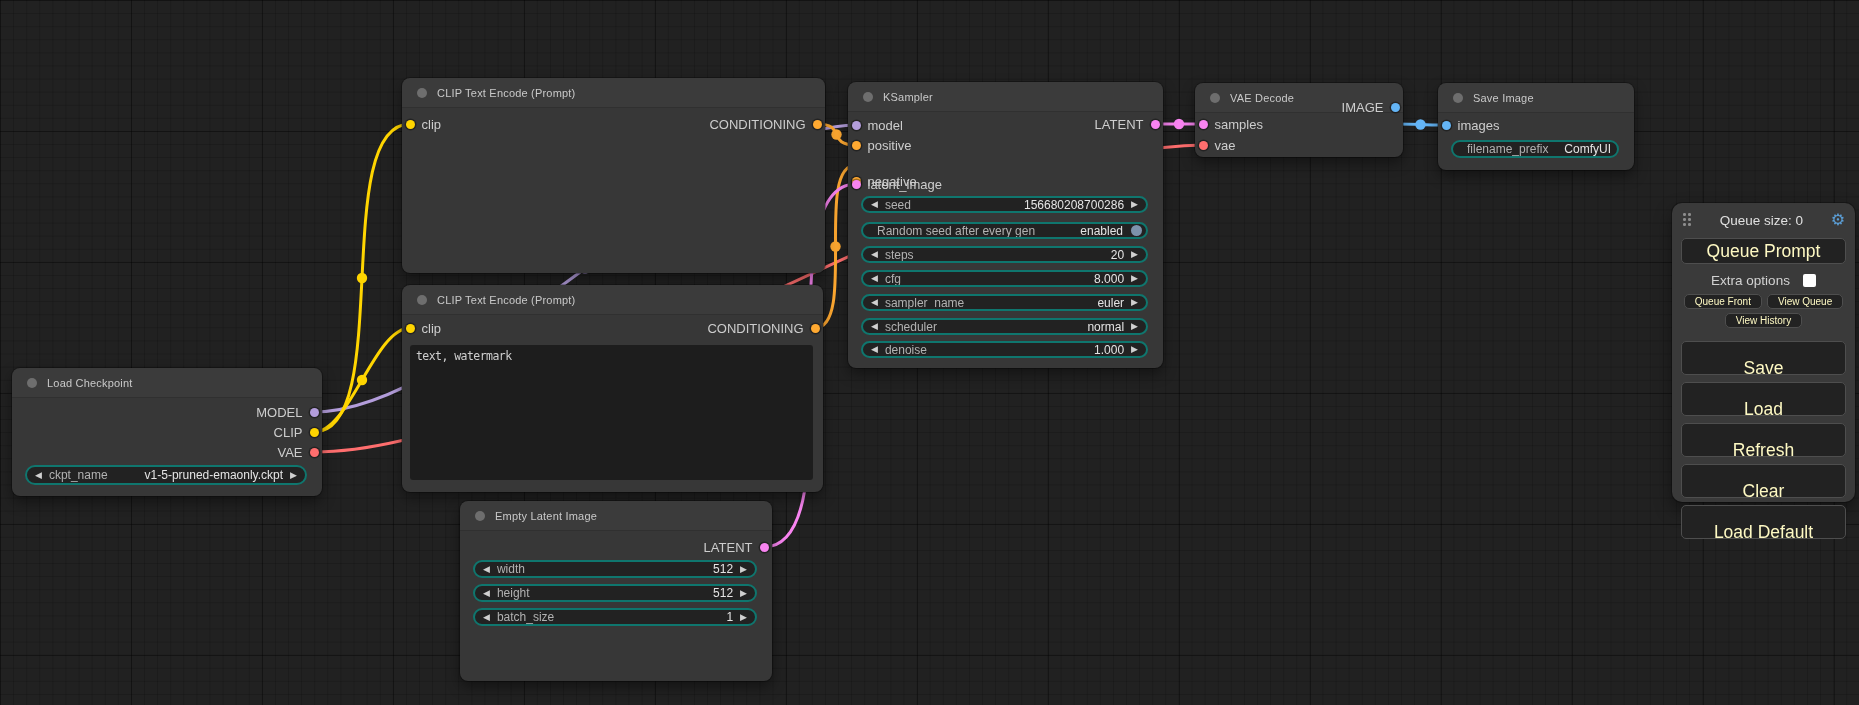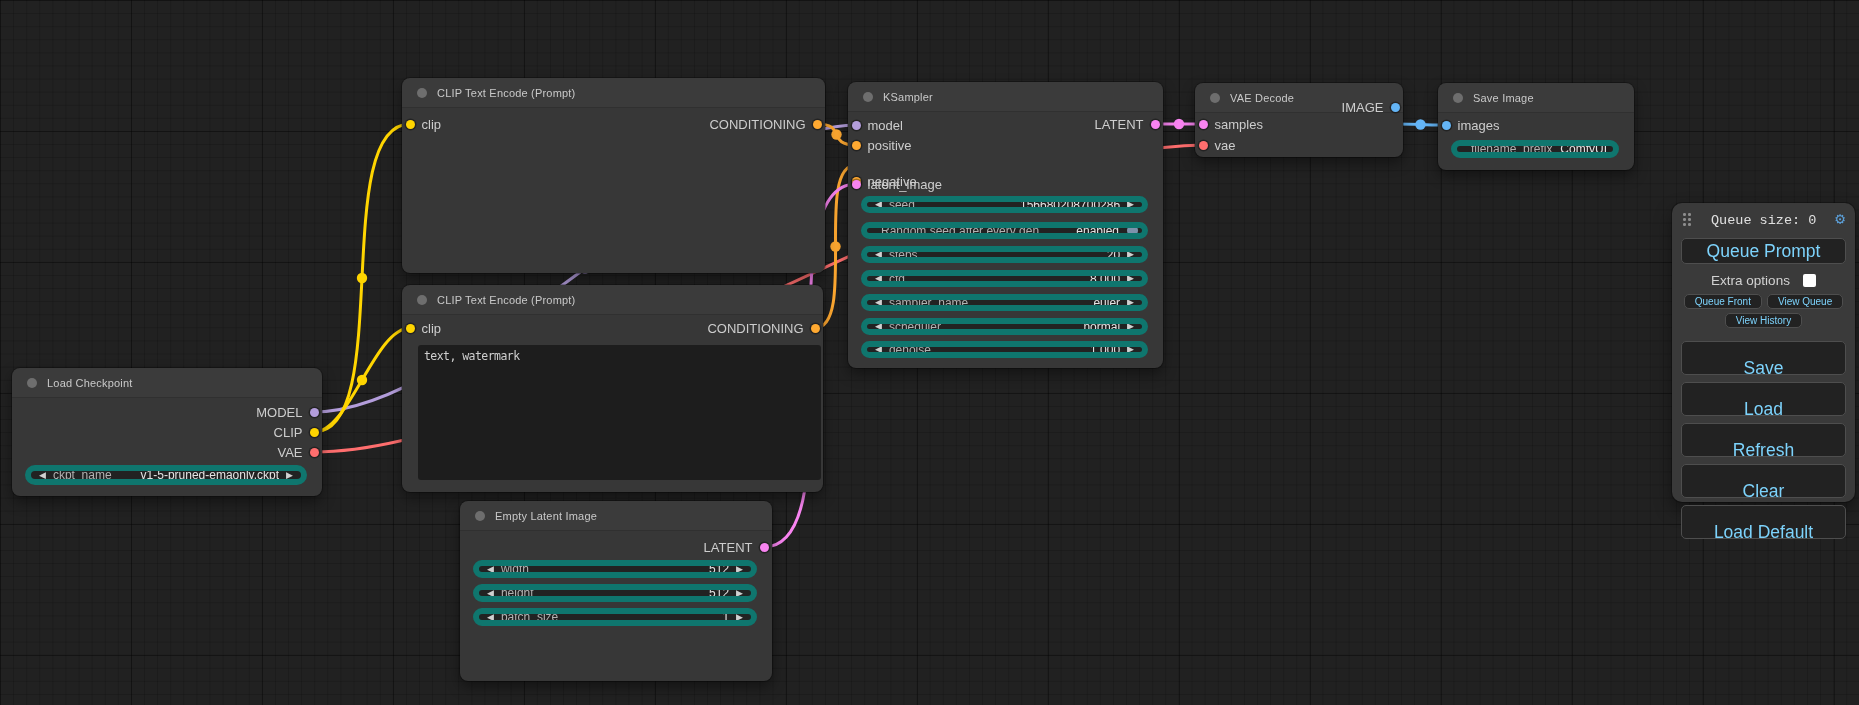--- a/index.html
+++ b/index.html
@@ -29,21 +29,21 @@
   }
   .collapse-dot{width:10px;height:10px;border-radius:50%;background:#6e6e6e;margin:0 10px 0 7px;flex:0 0 auto;}
   .slot{position:absolute;height:16px;display:flex;align-items:center;font-size:13px;color:#cdcdcd;white-space:nowrap;}
   .slot.in{left:3.5px;}
   .slot.out{right:3.5px;}
   .slot .dot{width:9px;height:9px;border-radius:50%;box-shadow:0 0 0 1.5px rgba(0,0,0,0.35);flex:0 0 auto;}
   .slot.in .lbl{margin-left:7px;}
   .slot.out .lbl{margin-right:7px;}
   .widget{
     position:absolute;left:13px;right:15px;height:17px;
-    background:#222;border:6px solid #0f766e;border-radius:10px;
+    background:#222;border:2px solid #0f766e;border-radius:10px;
     display:flex;align-items:center;font-size:12px;box-sizing:border-box;overflow:hidden;white-space:nowrap;
   }
   .widget .arrow{font-size:9px;color:#d0d0d0;line-height:1;flex:0 0 auto;}
   .widget .arrow.l{margin-left:8px;}
   .widget .arrow.r{margin-right:8px;}
   .widget .wlabel{color:#b2b2b2;margin-left:7px;}
   .widget.noarrow .wlabel{margin-left:14px;}
   .widget .spacer{flex:1;}
   .widget .wvalue{color:#e4e4e4;margin-right:7px;}
   .widget.noarrow .wvalue{margin-right:6px;}
@@ -52,27 +52,27 @@
     position:absolute;background:#1d1d1d;border-radius:3px;color:#cfcfcf;
     font-family:"DejaVu Sans Mono",monospace;font-size:11.5px;letter-spacing:-0.55px;
     line-height:1.5;padding:3px 6px;white-space:pre-wrap;word-break:break-word;box-sizing:border-box;
   }
   
   .menu{
     position:absolute;left:1672px;top:203px;width:183px;height:299px;z-index:3;
     background:#3a3a3a;border-radius:10px;box-shadow:0 0 0 1px rgba(0,0,0,0.25),0 8px 18px rgba(0,0,0,0.45);
     box-sizing:border-box;padding:6px 9px;
   }
-  .menu-header{display:flex;align-items:center;height:22px;margin-bottom:7px;font-family:Liberation Mono, monospace;}
+  .menu-header{display:flex;align-items:center;height:22px;margin-bottom:7px;}
   .drag-dots{display:grid;grid-template-columns:repeat(2,4px);grid-auto-rows:4px;gap:1px;margin-left:2px;}
   .drag-dots i{width:2.5px;height:2.5px;background:#8d8d8d;border-radius:50%;}
   .queue-size{flex:1;text-align:center;font-size:13.5px;color:#e0e0e0;}
   .gear{color:#5b9ed6;font-size:16px;margin-right:1px;line-height:1;}
   .menu button{
-    background:#222;border:1px solid #4e4e4e;color:#7dd3fc;border-radius:5px;
+    background:#222;border:1px solid #4e4e4e;color:#fef9c3;border-radius:5px;
     font-family:inherit;cursor:pointer;display:block;
   }
   .btn-queue{width:165px;height:26px;margin:0 auto;font-size:17.5px;padding:0;}
   .extra-row{display:flex;justify-content:center;align-items:center;gap:13px;margin:9px 0 6px;font-size:13.5px;color:#d2d2d2;}
   .checkbox{width:13px;height:13px;background:#ffffff;border-radius:2px;flex:0 0 auto;}
   .row-small{display:flex;justify-content:center;gap:5px;margin-bottom:4px;}
   .btn-small{height:15px;font-size:10px;line-height:12px;border-radius:8px;padding:0 10px;color:#d8d8d8;}
   .stack{margin-top:13px;display:flex;flex-direction:column;gap:7px;}
   .btn-big{width:165px;height:25px;margin:0 auto;font-size:17.5px;padding:16px;}
 </style>
@@ -145,21 +145,21 @@
         <span class="title-text">CLIP Text Encode (Prompt)</span>
       </div>
       <div class="slot in" style="top: 35px;">
         <span class="dot" style="background: rgb(255, 213, 0);"></span>
         <span class="lbl">clip</span>
       </div>
       <div class="slot out" style="top: 35px;">
         <span class="lbl">CONDITIONING</span>
         <span class="dot" style="background: rgb(255, 169, 49);"></span>
       </div>
-      <div class="textwidget" style="left: 16px; top: 60px; width: 403px; height: 135px;">text, watermark</div>
+      <div class="textwidget" style="left: 8px; top: 60px; width: 403px; height: 135px;">text, watermark</div>
     </div>
     <div class="node" style="left: 848px; top: 82px; width: 315px; height: 286px;">
       <div class="titlebar">
         <span class="collapse-dot"></span>
         <span class="title-text">KSampler</span>
       </div>
       <div class="slot in" style="top: 35px;">
         <span class="dot" style="background: rgb(179, 157, 219);"></span>
         <span class="lbl">model</span>
       </div>

